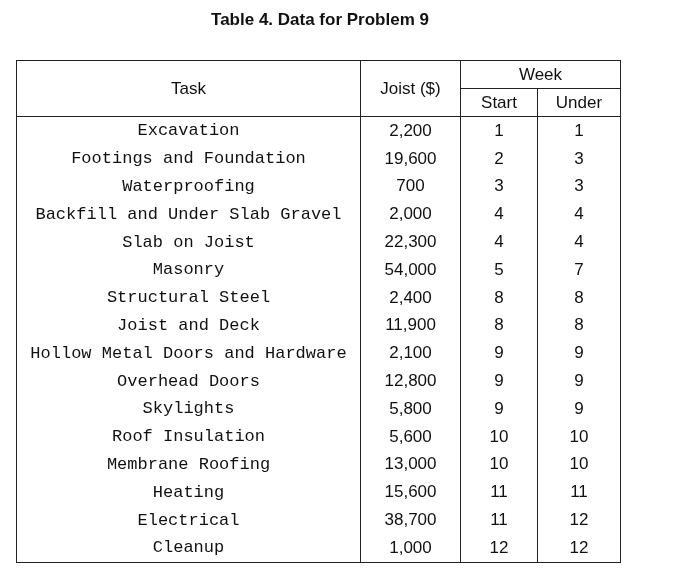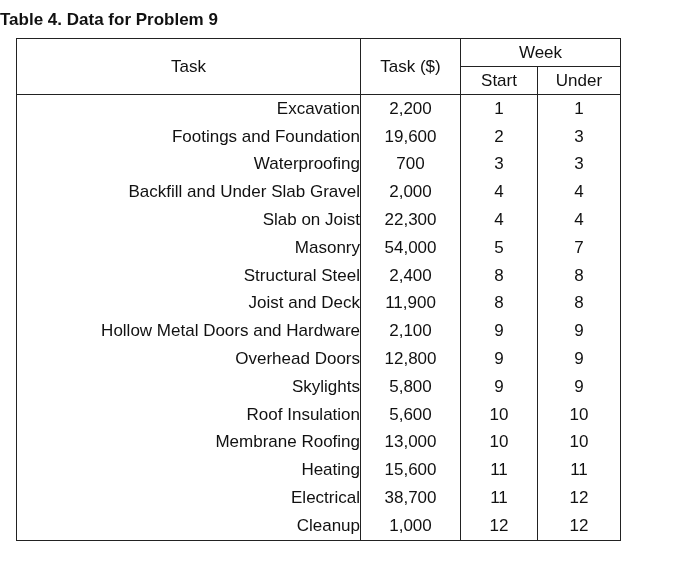--- a/index.html
+++ b/index.html
@@ -1,48 +1,48 @@
 <!DOCTYPE html>
 <html><head>
   <meta charset="utf-8">
   <style>
     html, body { margin: 0; padding: 0; background: #ffffff; }
     body { width: 688px; height: 582px; position: relative; overflow: hidden;
            font-family: "Liberation Sans", "DejaVu Sans", sans-serif; color: #111; }
-    .caption { position: absolute; left: 0; top: 10px; width: 640px; text-align: left;
+    .caption { position: absolute; left: 0; top: 10px; width: 640px; text-align: center;
                font-weight: bold; font-size: 17px; }
-    table.data { position: absolute; left: 16px; top: 38px; border-collapse: collapse;
+    table.data { position: absolute; left: 16px; top: 60px; border-collapse: collapse;
                  font-size: 17px; }
     table.data th, table.data td { border: 1px solid #222; padding: 0; }
     table.data th { font-weight: normal; text-align: center; height: 27px; }
     col.c-task { width: 344px; }
     col.c-cost { width: 100px; }
     col.c-start { width: 77px; }
     col.c-finish { width: 83px; }
     tbody td { height: 27.8px; border-top: none !important; border-bottom: none !important; }
     tbody tr:last-child td { border-bottom: 1px solid #222 !important; }
-    td.task { text-align: right; padding-left: 10px; }
+    td.task { text-align: center; padding-left: 10px; font-family: Liberation Mono, monospace; }
     td.num { text-align: center; }
   </style>
 </head>
 <body>
 
 <div class="caption">Table 4. Data for Problem 9</div>
 
 <table class="data">
   <colgroup>
     <col class="c-task">
       <col class="c-cost">
       <col class="c-start">
       <col class="c-finish">
   </colgroup>
   <thead>
     <tr>
       <th rowspan="2">Task</th>
-      <th rowspan="2">Task ($)</th>
+      <th rowspan="2">Joist ($)</th>
       <th colspan="2">Week</th>
     </tr>
     <tr>
       <th>Start</th>
       <th>Under</th>
     </tr>
   </thead>
   <tbody id="table-body">
       <tr>
         <td class="task">Excavation</td>

